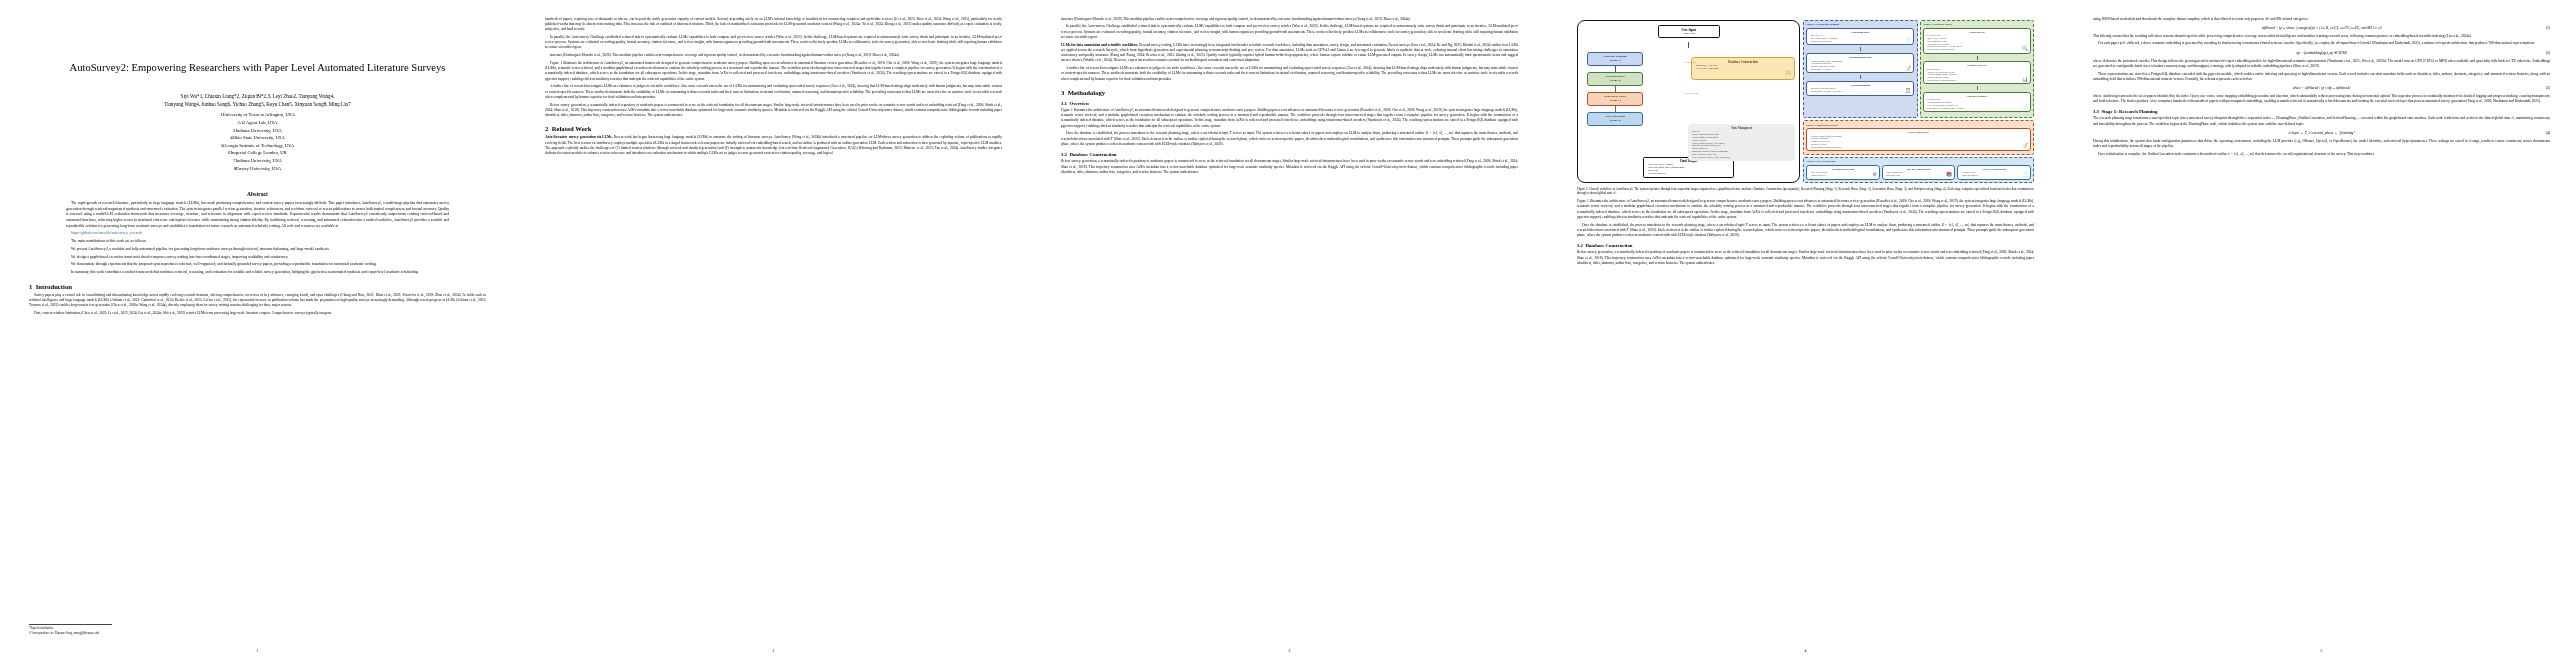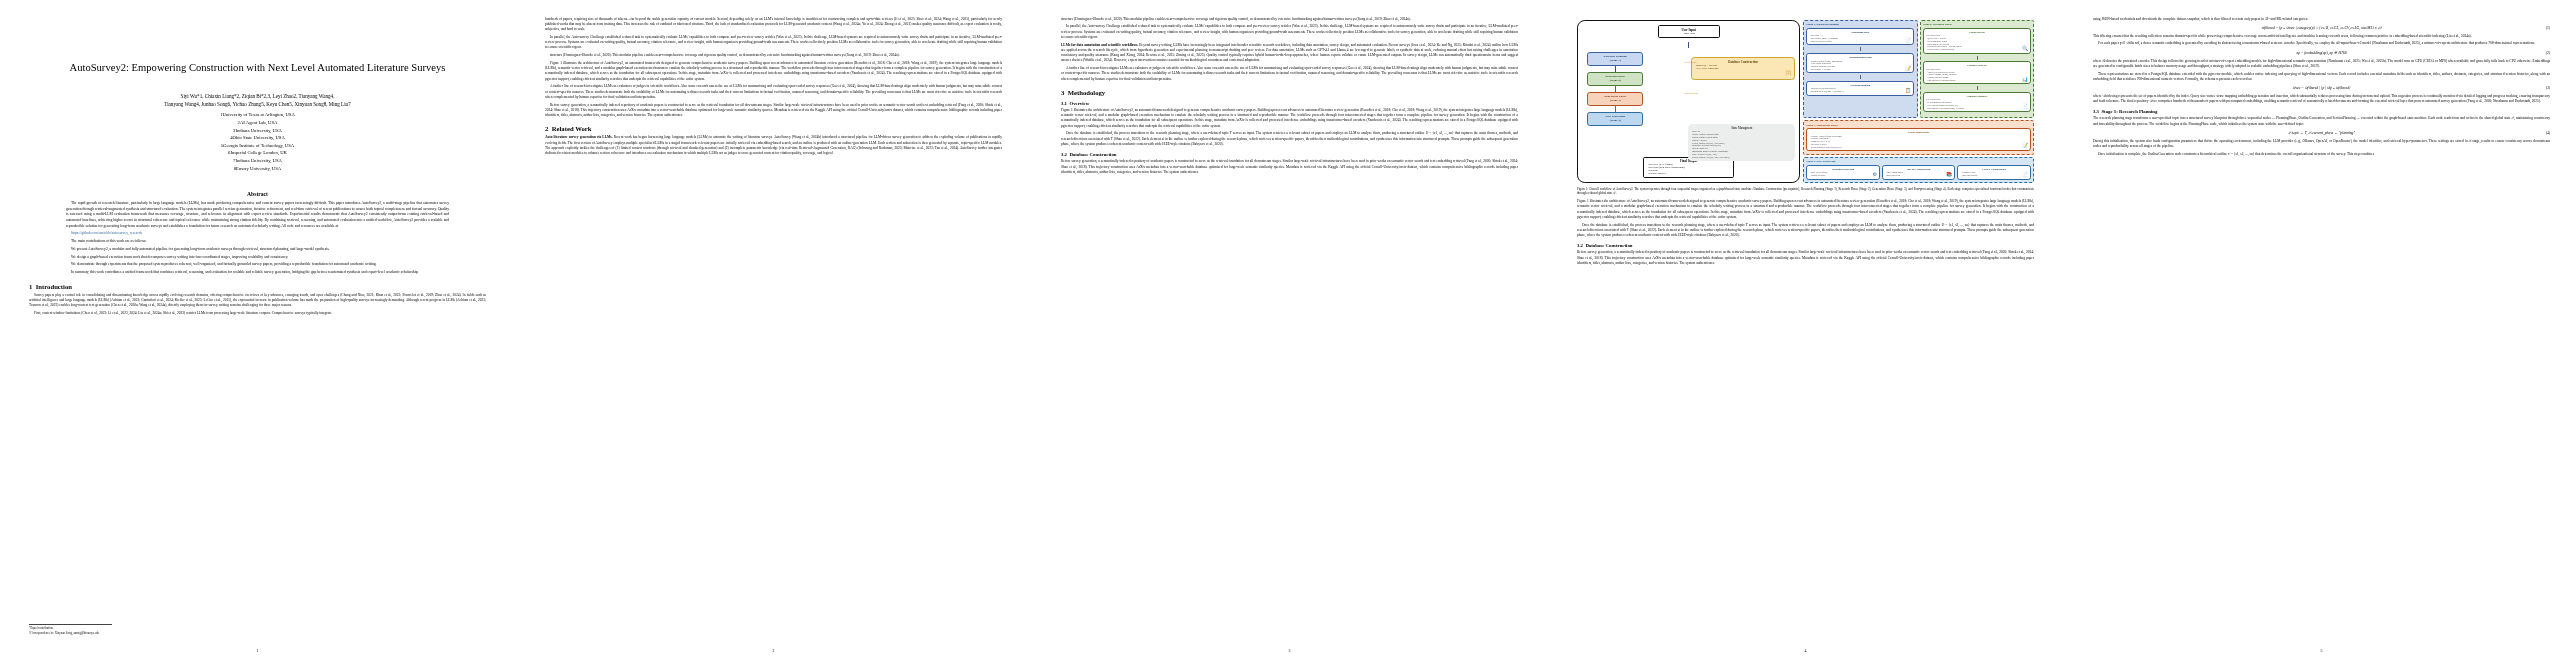--- a/index.html
+++ b/index.html
@@ -85,21 +85,21 @@
   .row4 > .card{flex:1;margin-bottom:0;}
 </style>
 </head>
 <body>
 
 <div class="sheet">
 
   <div class="page">
 
     <div class="pbody">
-      <div class="title">AutoSurvey2: Empowering Construction with Next Level Automated Literature Surveys</div>
+      <div class="title">AutoSurvey2: Empowering Researchers with Paper Level Automated Literature Surveys</div>
 
       <div class="authors">
         <div>Siyi Wu*1, Chiaxin Liang*2, Ziqian Bi*2,3, Leyi Zhao2, Tianyang Wang4,</div>
         <div>Tianyang Wang4, Junhao Song6, Yichao Zhang5, Keyu Chen5, Xinyuan Song8, Ming Liu7</div>
       </div>
 
       <div class="affils">
         <div>1University of Texas at Arlington, USA</div>
         <div>2AI Agent Lab, USA</div>
         <div>3Indiana University, USA</div>

